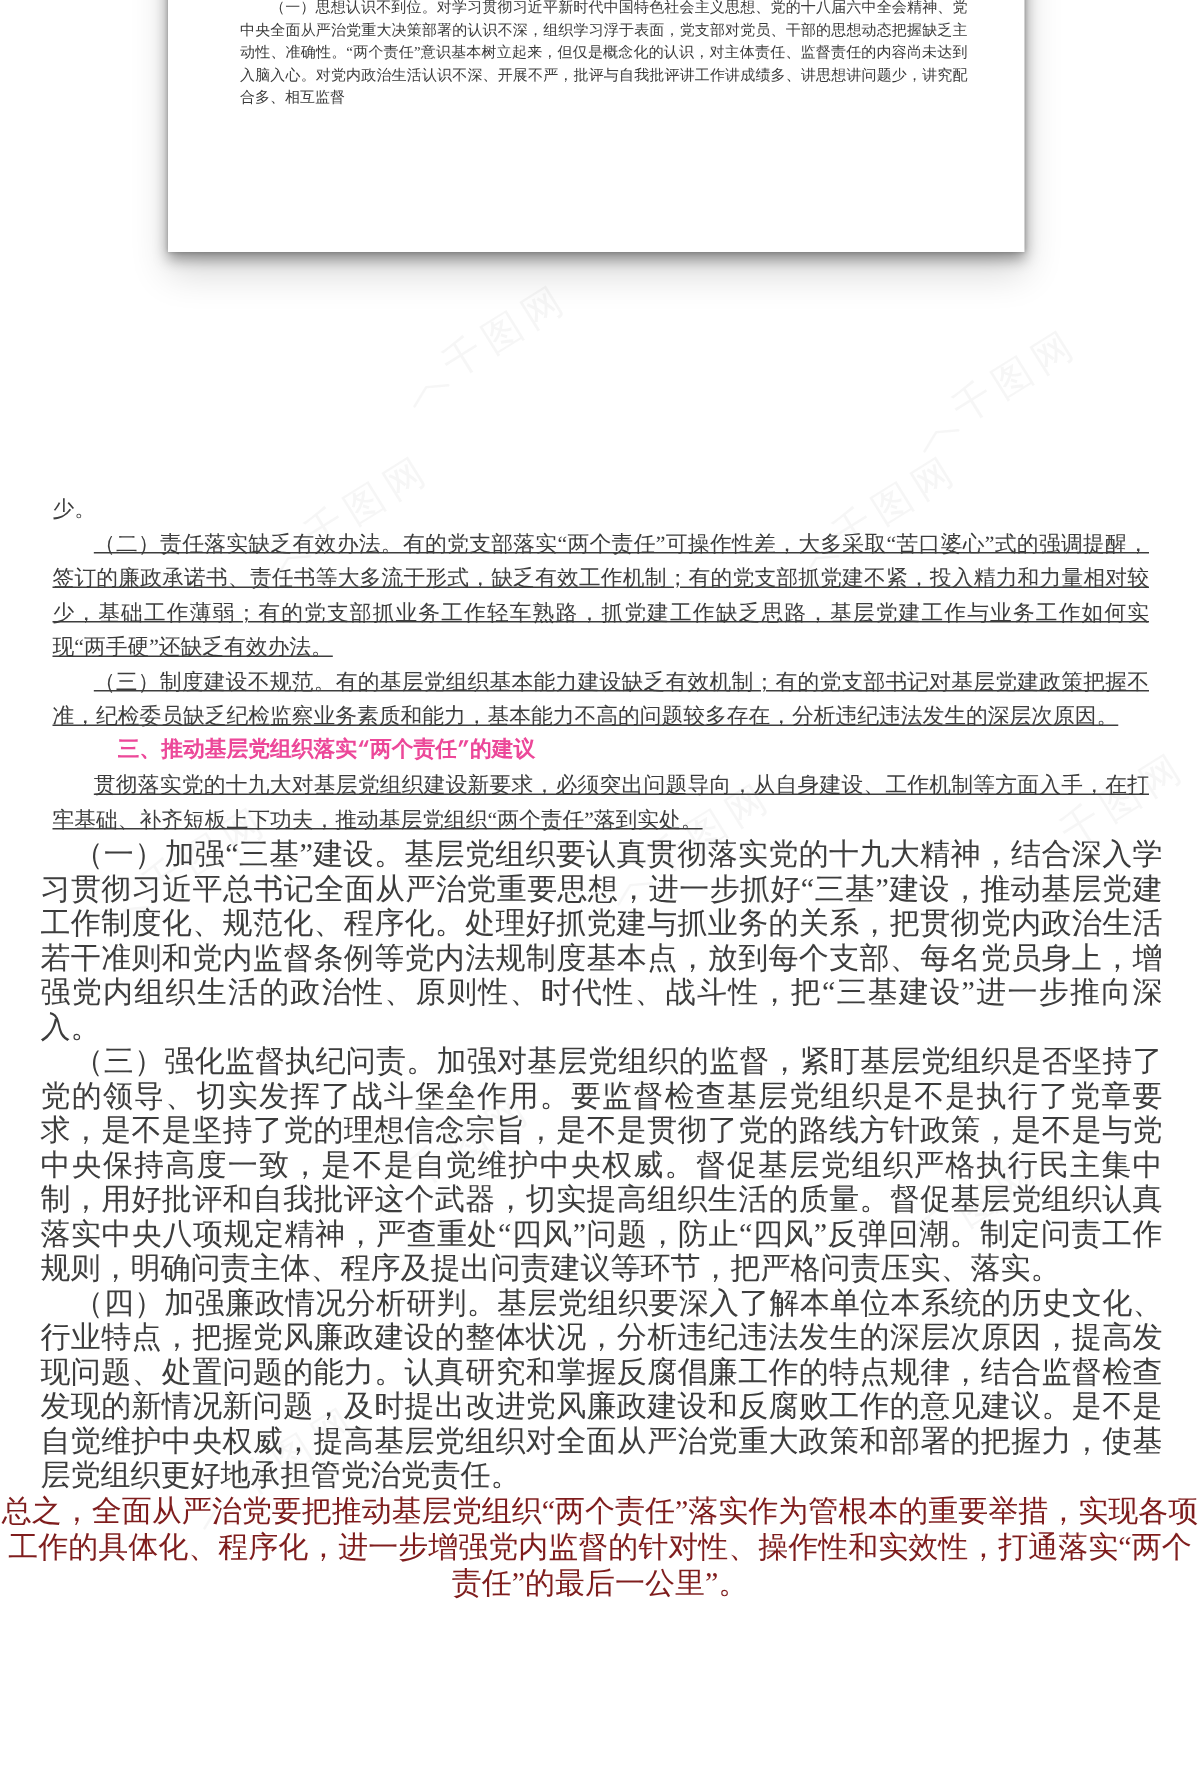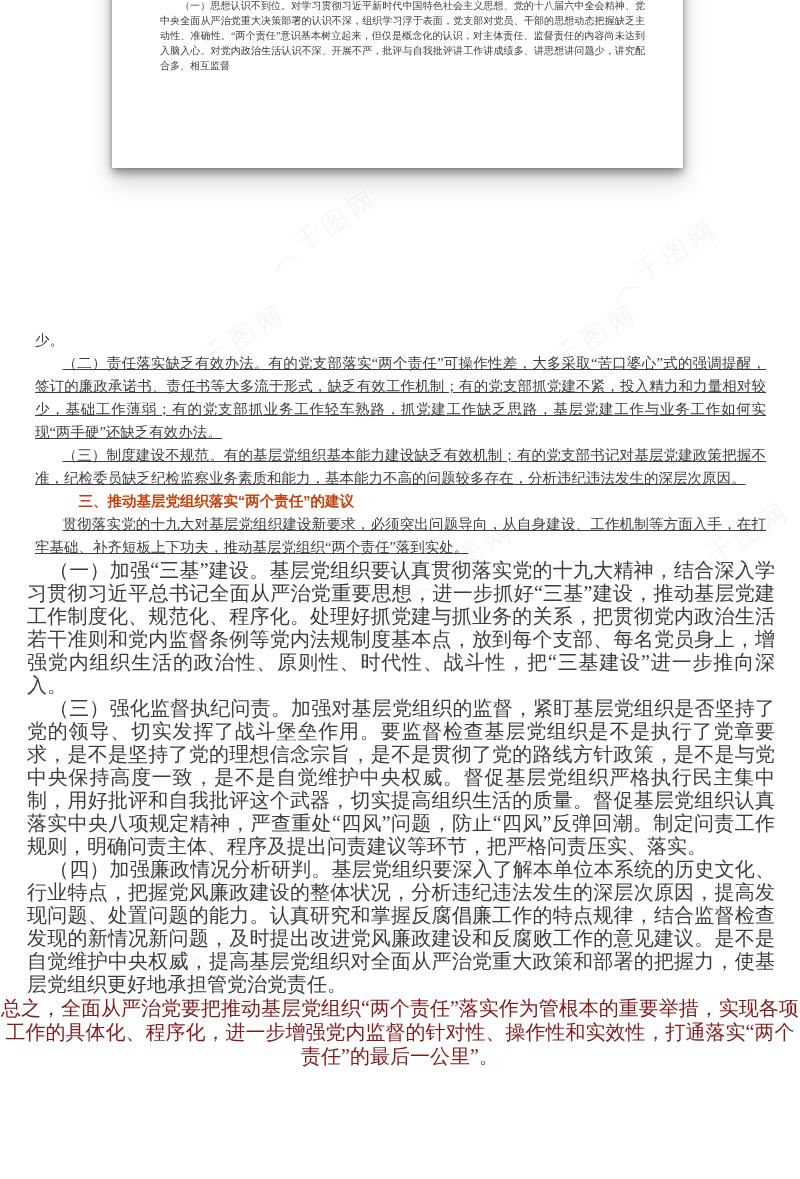--- a/index.html
+++ b/index.html
@@ -84,23 +84,23 @@
 
   .block-a {
     margin: 0 34px 0 35px;
     font-size: 14.5px;
     line-height: 23px;
     text-align: justify;
   }
   .block-a .para { text-indent: 1.9em; text-decoration: underline; }
   .cont-line { text-indent: 0; }
   .section-heading {
-    font-family: Liberation Sans, sans-serif;
+    font-family: Liberation Mono, monospace;
     font-weight: bold;
-    color: #c2410c;
+    color: #ec4899;
     text-indent: 3em;
     text-align: left;
   }
 
   .block-b {
     margin: 0 25px 0 27px;
     font-size: 20px;
     line-height: 23px;
     text-align: justify;
   }

